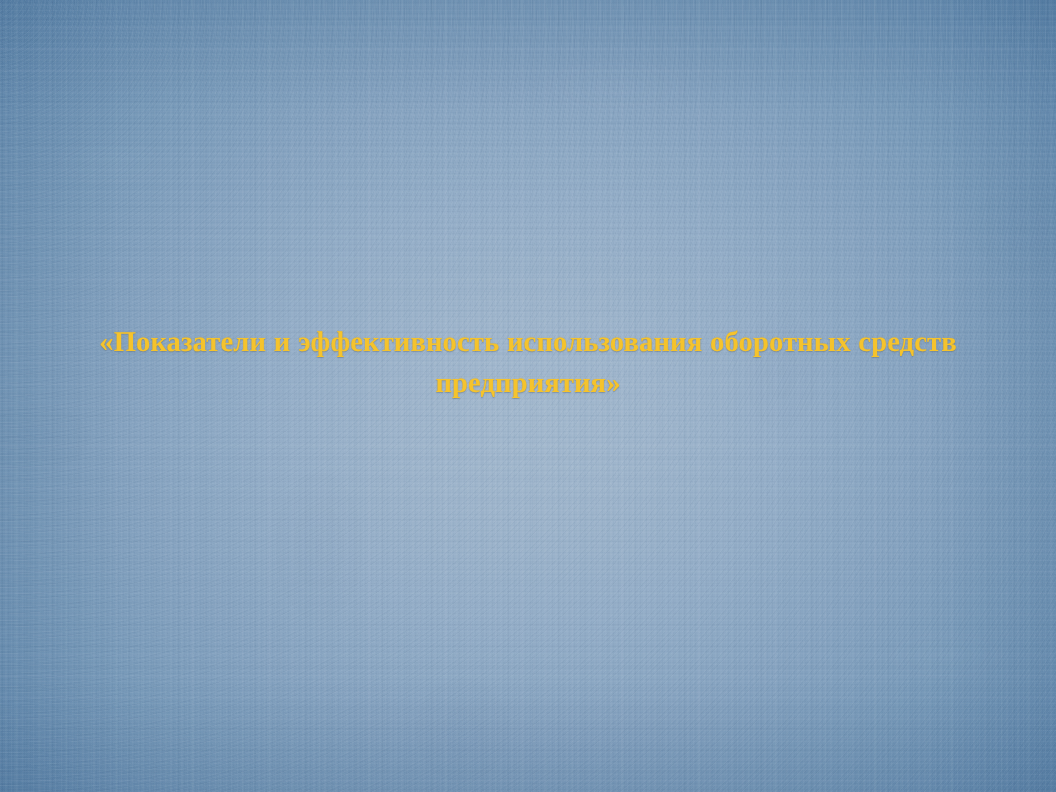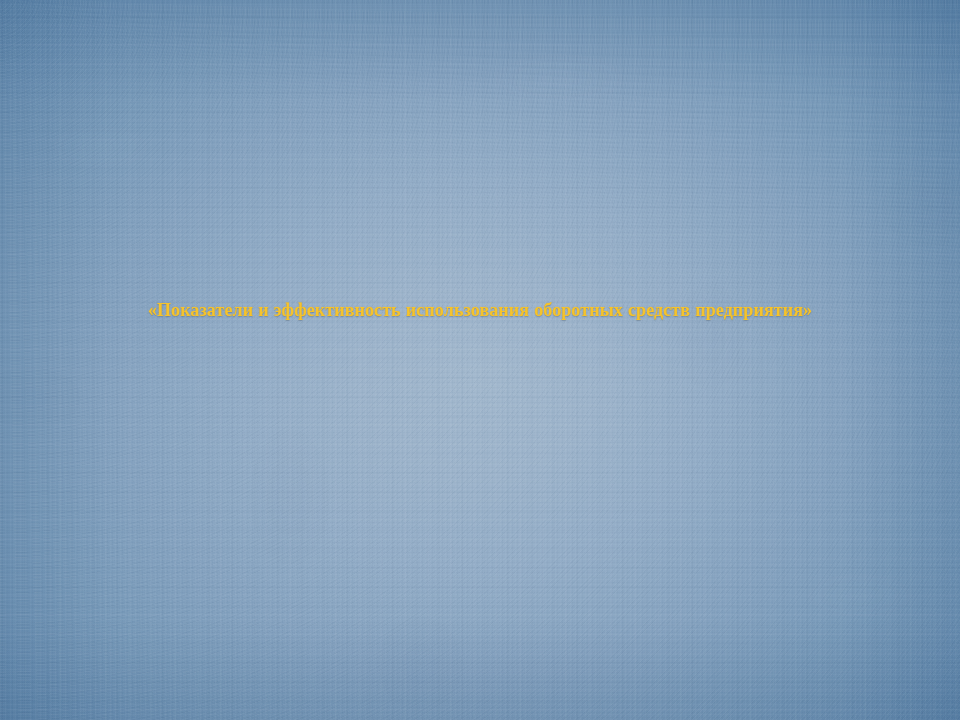--- a/index.html
+++ b/index.html
@@ -156,21 +156,21 @@
     top: 292px;
     width: 860px;
     text-align: center;
     z-index: 5;
   }
 
   .title-text {
     margin: 0;
     font-family: "Liberation Serif", "DejaVu Serif", serif;
     font-weight: bold;
-    font-size: 18px;
+    font-size: 26px;
     line-height: 37px;
     letter-spacing: 0.1px;
     color: #f5c32c;
     text-shadow:
       0 1px 1px rgba(70,95,125,0.38),
       0 0 1px rgba(215,160,35,0.55);
     white-space: normal;
     word-spacing: 0.5px;
     text-align: center;
   }

